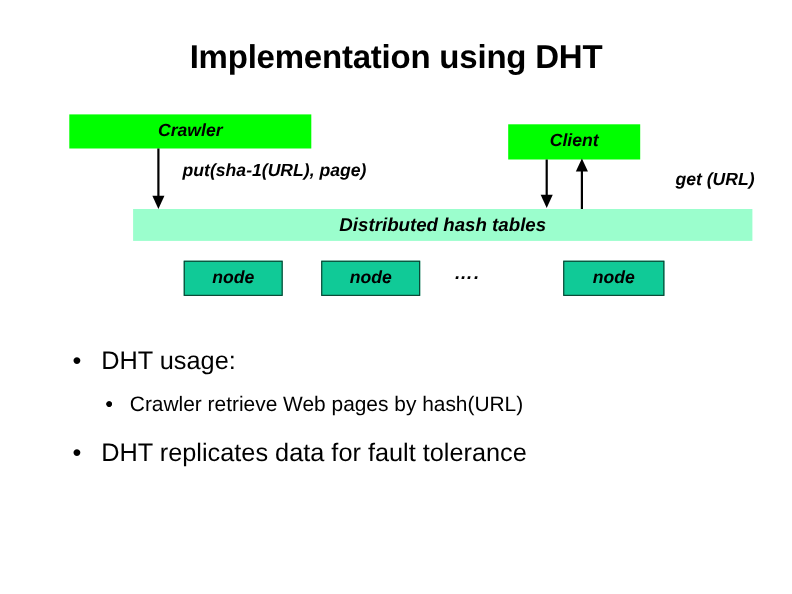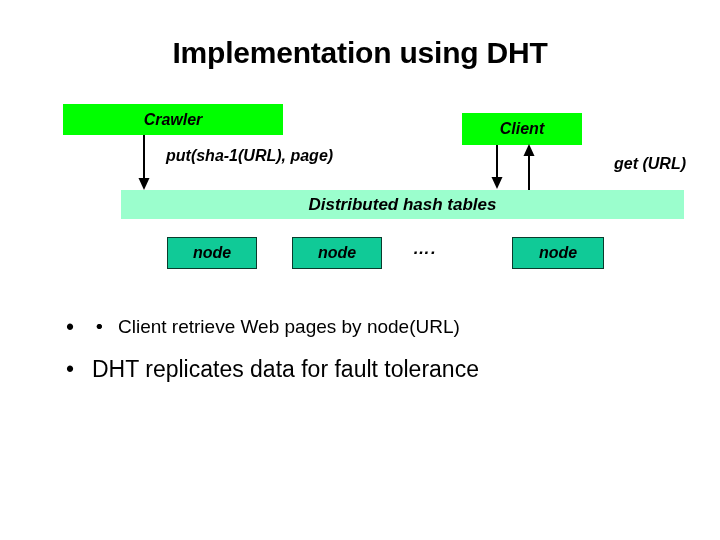--- a/index.html
+++ b/index.html
@@ -221,29 +221,30 @@
       <polygon points="529,144 523.5,156 534.5,156" fill="#000000"></polygon>
     </g>
   </svg>
 
 </div>
 
 <div id="bullets">
 
   <p class="bullet-l1" id="bullet-dht-usage">
     <span class="marker">•</span>
+    <span>DHT usage:</span>
   </p>
 
   <p class="bullet-l2" id="bullet-crawler">
     <span class="marker">•</span>
   </p>
 
   <p class="bullet-l2" id="bullet-client">
     <span class="marker">•</span>
-    <span>Client retrieve Web pages by node(URL)</span>
+    <span>Crawler retrieve Web pages by hash(URL)</span>
   </p>
 
   <p class="bullet-l1" id="bullet-replicates">
     <span class="marker">•</span>
     <span>DHT replicates data for fault tolerance</span>
   </p>
 
 </div>
 
 </body></html>

